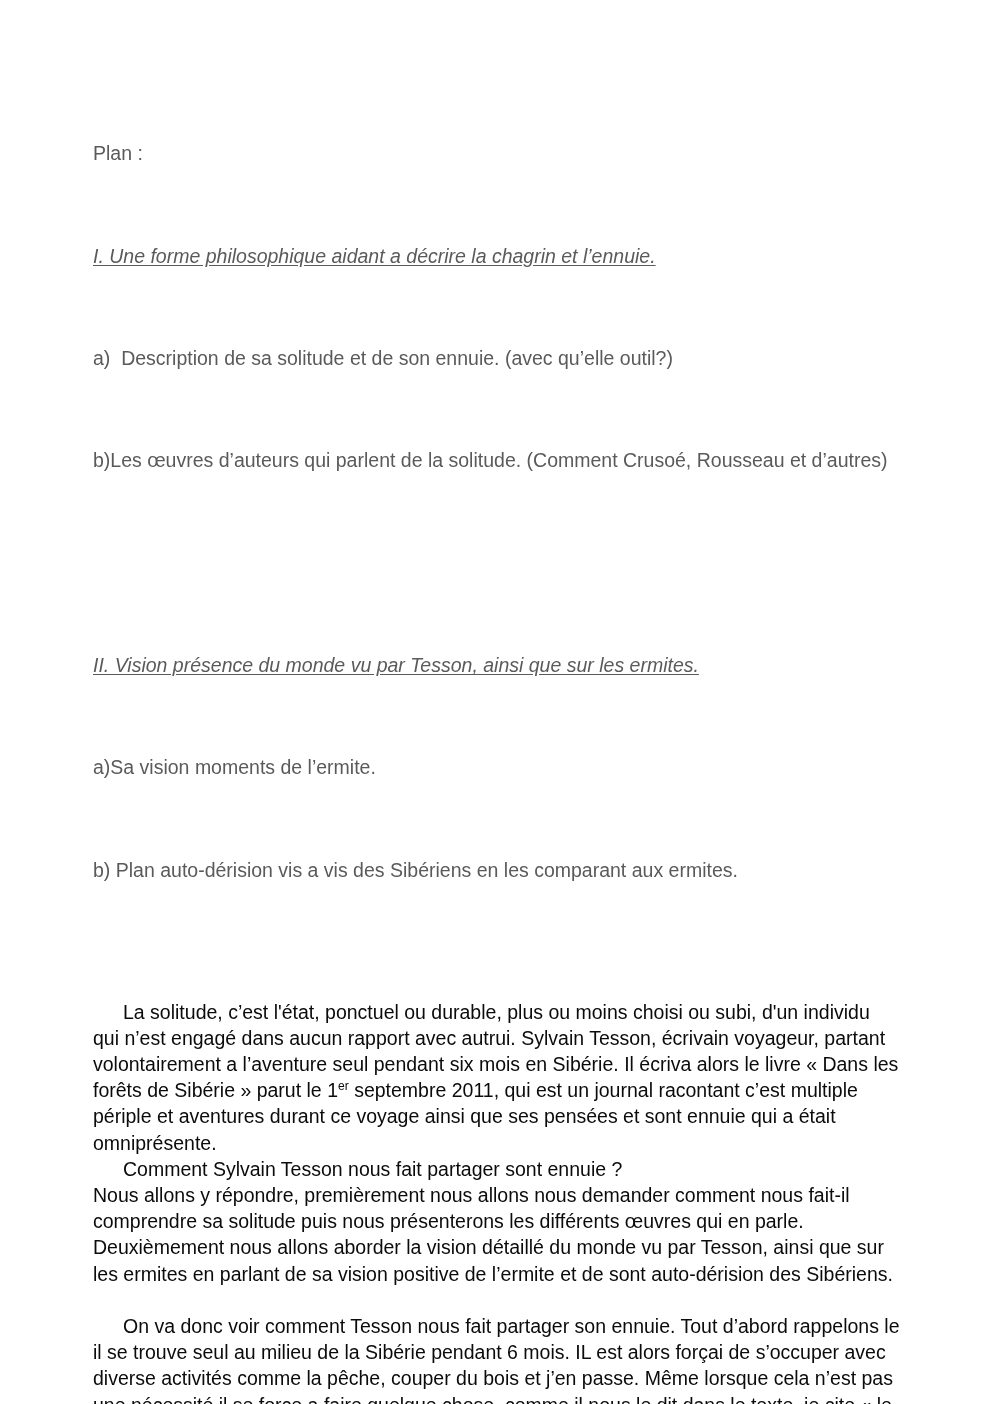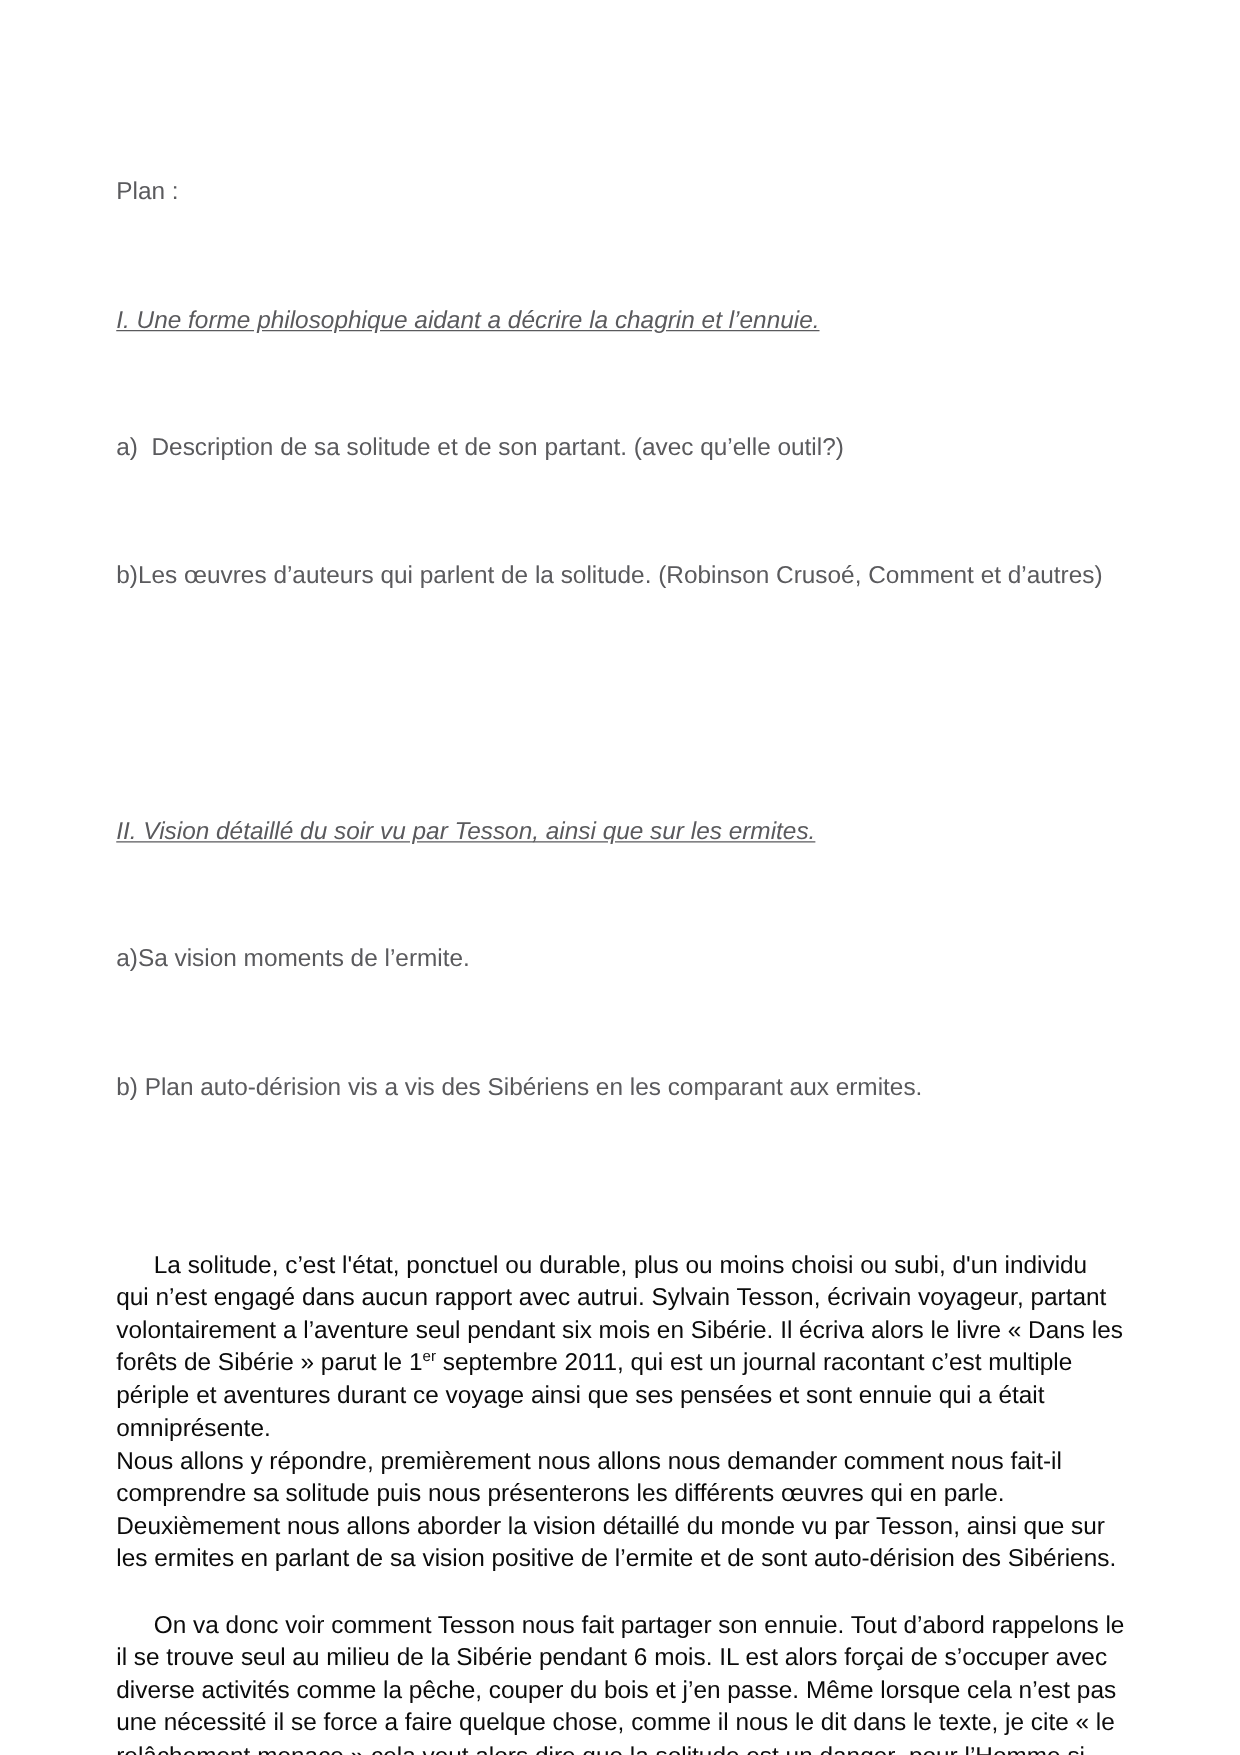--- a/index.html
+++ b/index.html
@@ -76,37 +76,38 @@
 <body>
 
 <div class="page">
   <div class="content">
 
     <div class="plan-block">
       <div class="plan-line">Plan :</div>
 
       <div class="plan-heading">I. Une forme philosophique aidant a décrire la chagrin et l’ennuie.</div>
 
-      <div class="plan-line">a)  Description de sa solitude et de son partant. (avec qu’elle outil?)</div>
+      <div class="plan-line">a)  Description de sa solitude et de son ennuie. (avec qu’elle outil?)</div>
 
-      <div class="plan-line">b)Les œuvres d’auteurs qui parlent de la solitude. (Robinson Crusoé, Comment et d’autres)</div>
+      <div class="plan-line">b)Les œuvres d’auteurs qui parlent de la solitude. (Comment Crusoé, Rousseau et d’autres)</div>
 
       <div class="plan-gap"></div>
 
-      <div class="plan-heading">II. Vision détaillé du soir vu par Tesson, ainsi que sur les ermites.</div>
+      <div class="plan-heading">II. Vision présence du monde vu par Tesson, ainsi que sur les ermites.</div>
 
       <div class="plan-line">a)Sa vision moments de l’ermite.</div>
 
       <div class="plan-line">b) Plan auto-dérision vis a vis des Sibériens en les comparant aux ermites.</div>
     </div>
 
     <div class="body-block">
 
       <p class="para indent"><span>La solitude, c’est l'état, ponctuel ou durable, plus ou moins choisi ou subi, d'un individu qui n’est engagé dans aucun rapport avec autrui. Sylvain Tesson, écrivain voyageur, partant volontairement a l’aventure seul pendant six mois en Sibérie. Il écriva alors le livre « Dans les forêts de Sibérie » parut le 1</span><sup>er</sup><span> septembre 2011, qui est un journal racontant c’est multiple périple et aventures durant ce voyage ainsi que ses pensées et sont ennuie qui a était omniprésente.</span></p>
 
+      <p class="para indent">Comment Sylvain Tesson nous fait partager sont ennuie ?</p>
 
       <p class="para">Nous allons y répondre, premièrement nous allons nous demander comment nous fait-il comprendre sa solitude puis nous présenterons les différents œuvres qui en parle. Deuxièmement nous allons aborder la vision détaillé du monde vu par Tesson, ainsi que sur les ermites en parlant de sa vision positive de l’ermite et de sont auto-dérision des Sibériens.</p>
 
       <div class="para-gap"></div>
 
       <p class="para indent">On va donc voir comment Tesson nous fait partager son ennuie. Tout d’abord rappelons le il se trouve seul au milieu de la Sibérie pendant 6 mois. IL est alors forçai de s’occuper avec diverse activités comme la pêche, couper du bois et j’en passe. Même lorsque cela n’est pas une nécessité il se force a faire quelque chose, comme il nous le dit dans le texte, je cite « le relâchement menace » cela veut alors dire que la solitude est un danger  pour l’Homme si nous restons a rien faire cela devient alors une menace. Il trouve alors des occupations comme : dîne chaque soir à table et en costume, comme s'il recevait un convive. Il décrit ensuite avec un certain recule que la présence des autres est importantes dans la vie de tout les jours, cela infecte aussi nos agissement comme Tesson le dis : «  En ville, sans le regard de nos voisins, nous nous comporterions moins élégamment. ». L’ennuie décrit par Tesson ne lui fait aucunement peur il le différencie même au « chagrin de ne pas partager avec un être aimé la beauté des moments vécus. ». Il utilise alors</p>
 
     </div>
   </div>
 </div>

